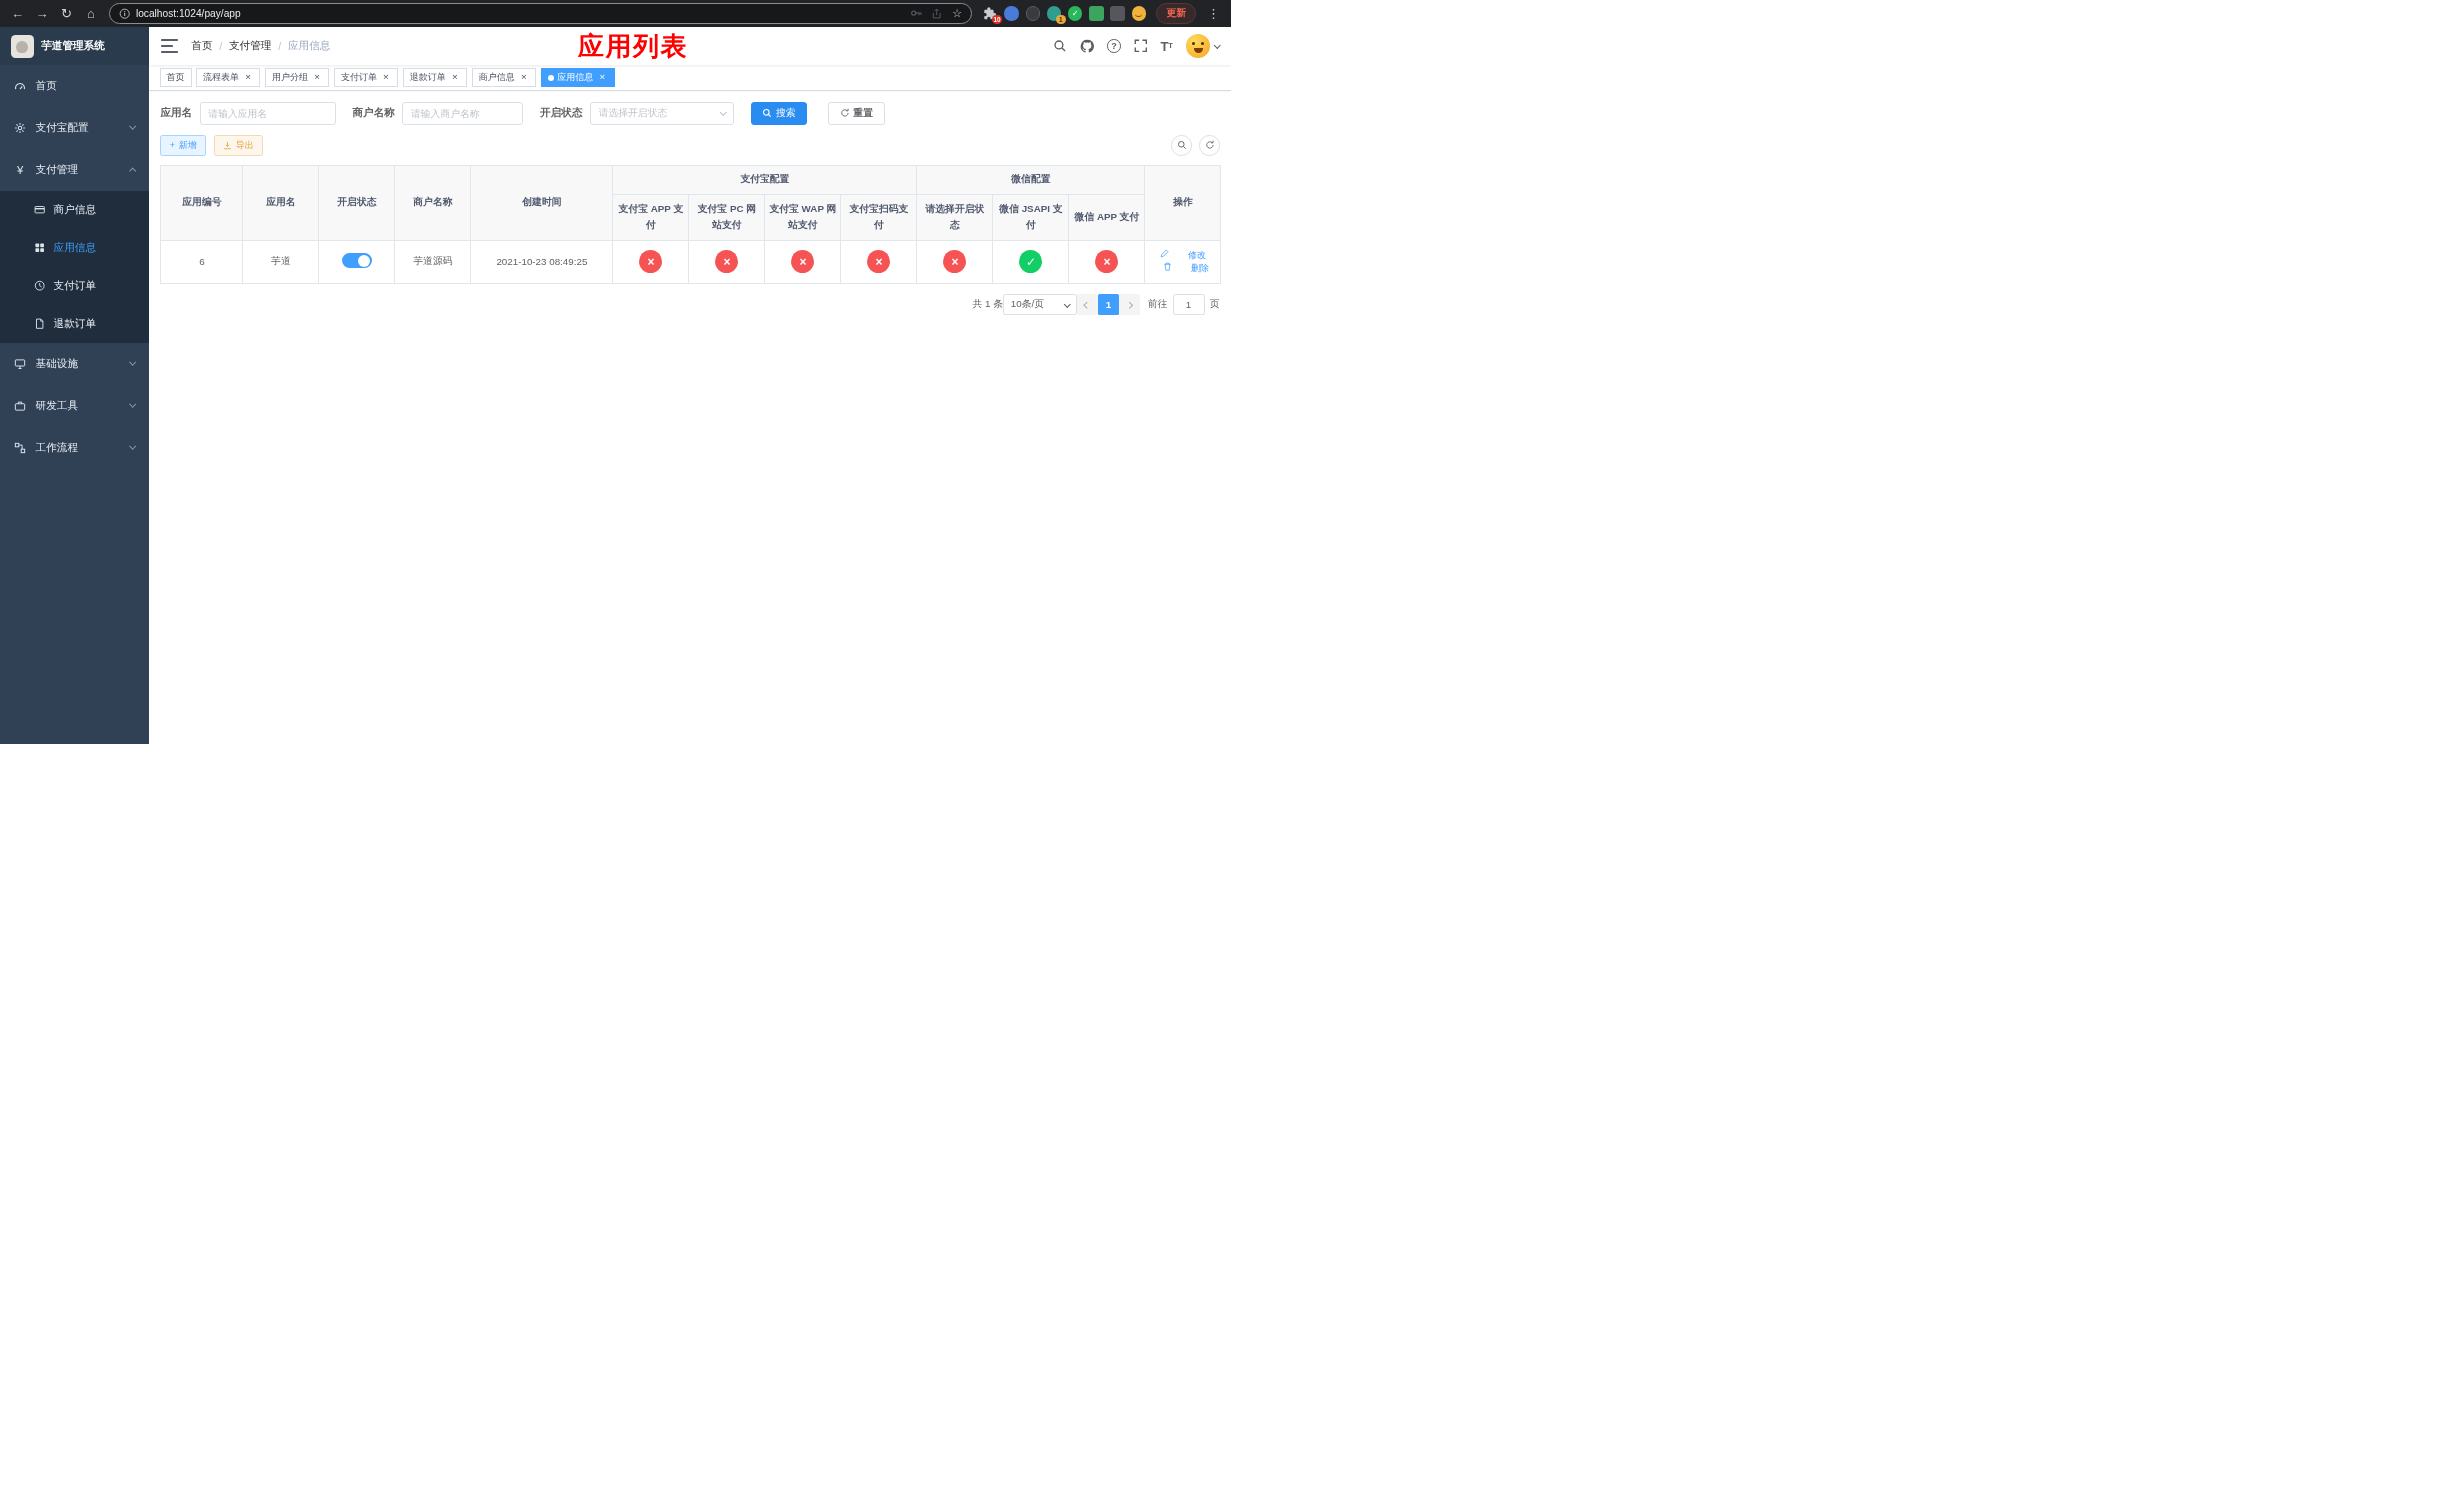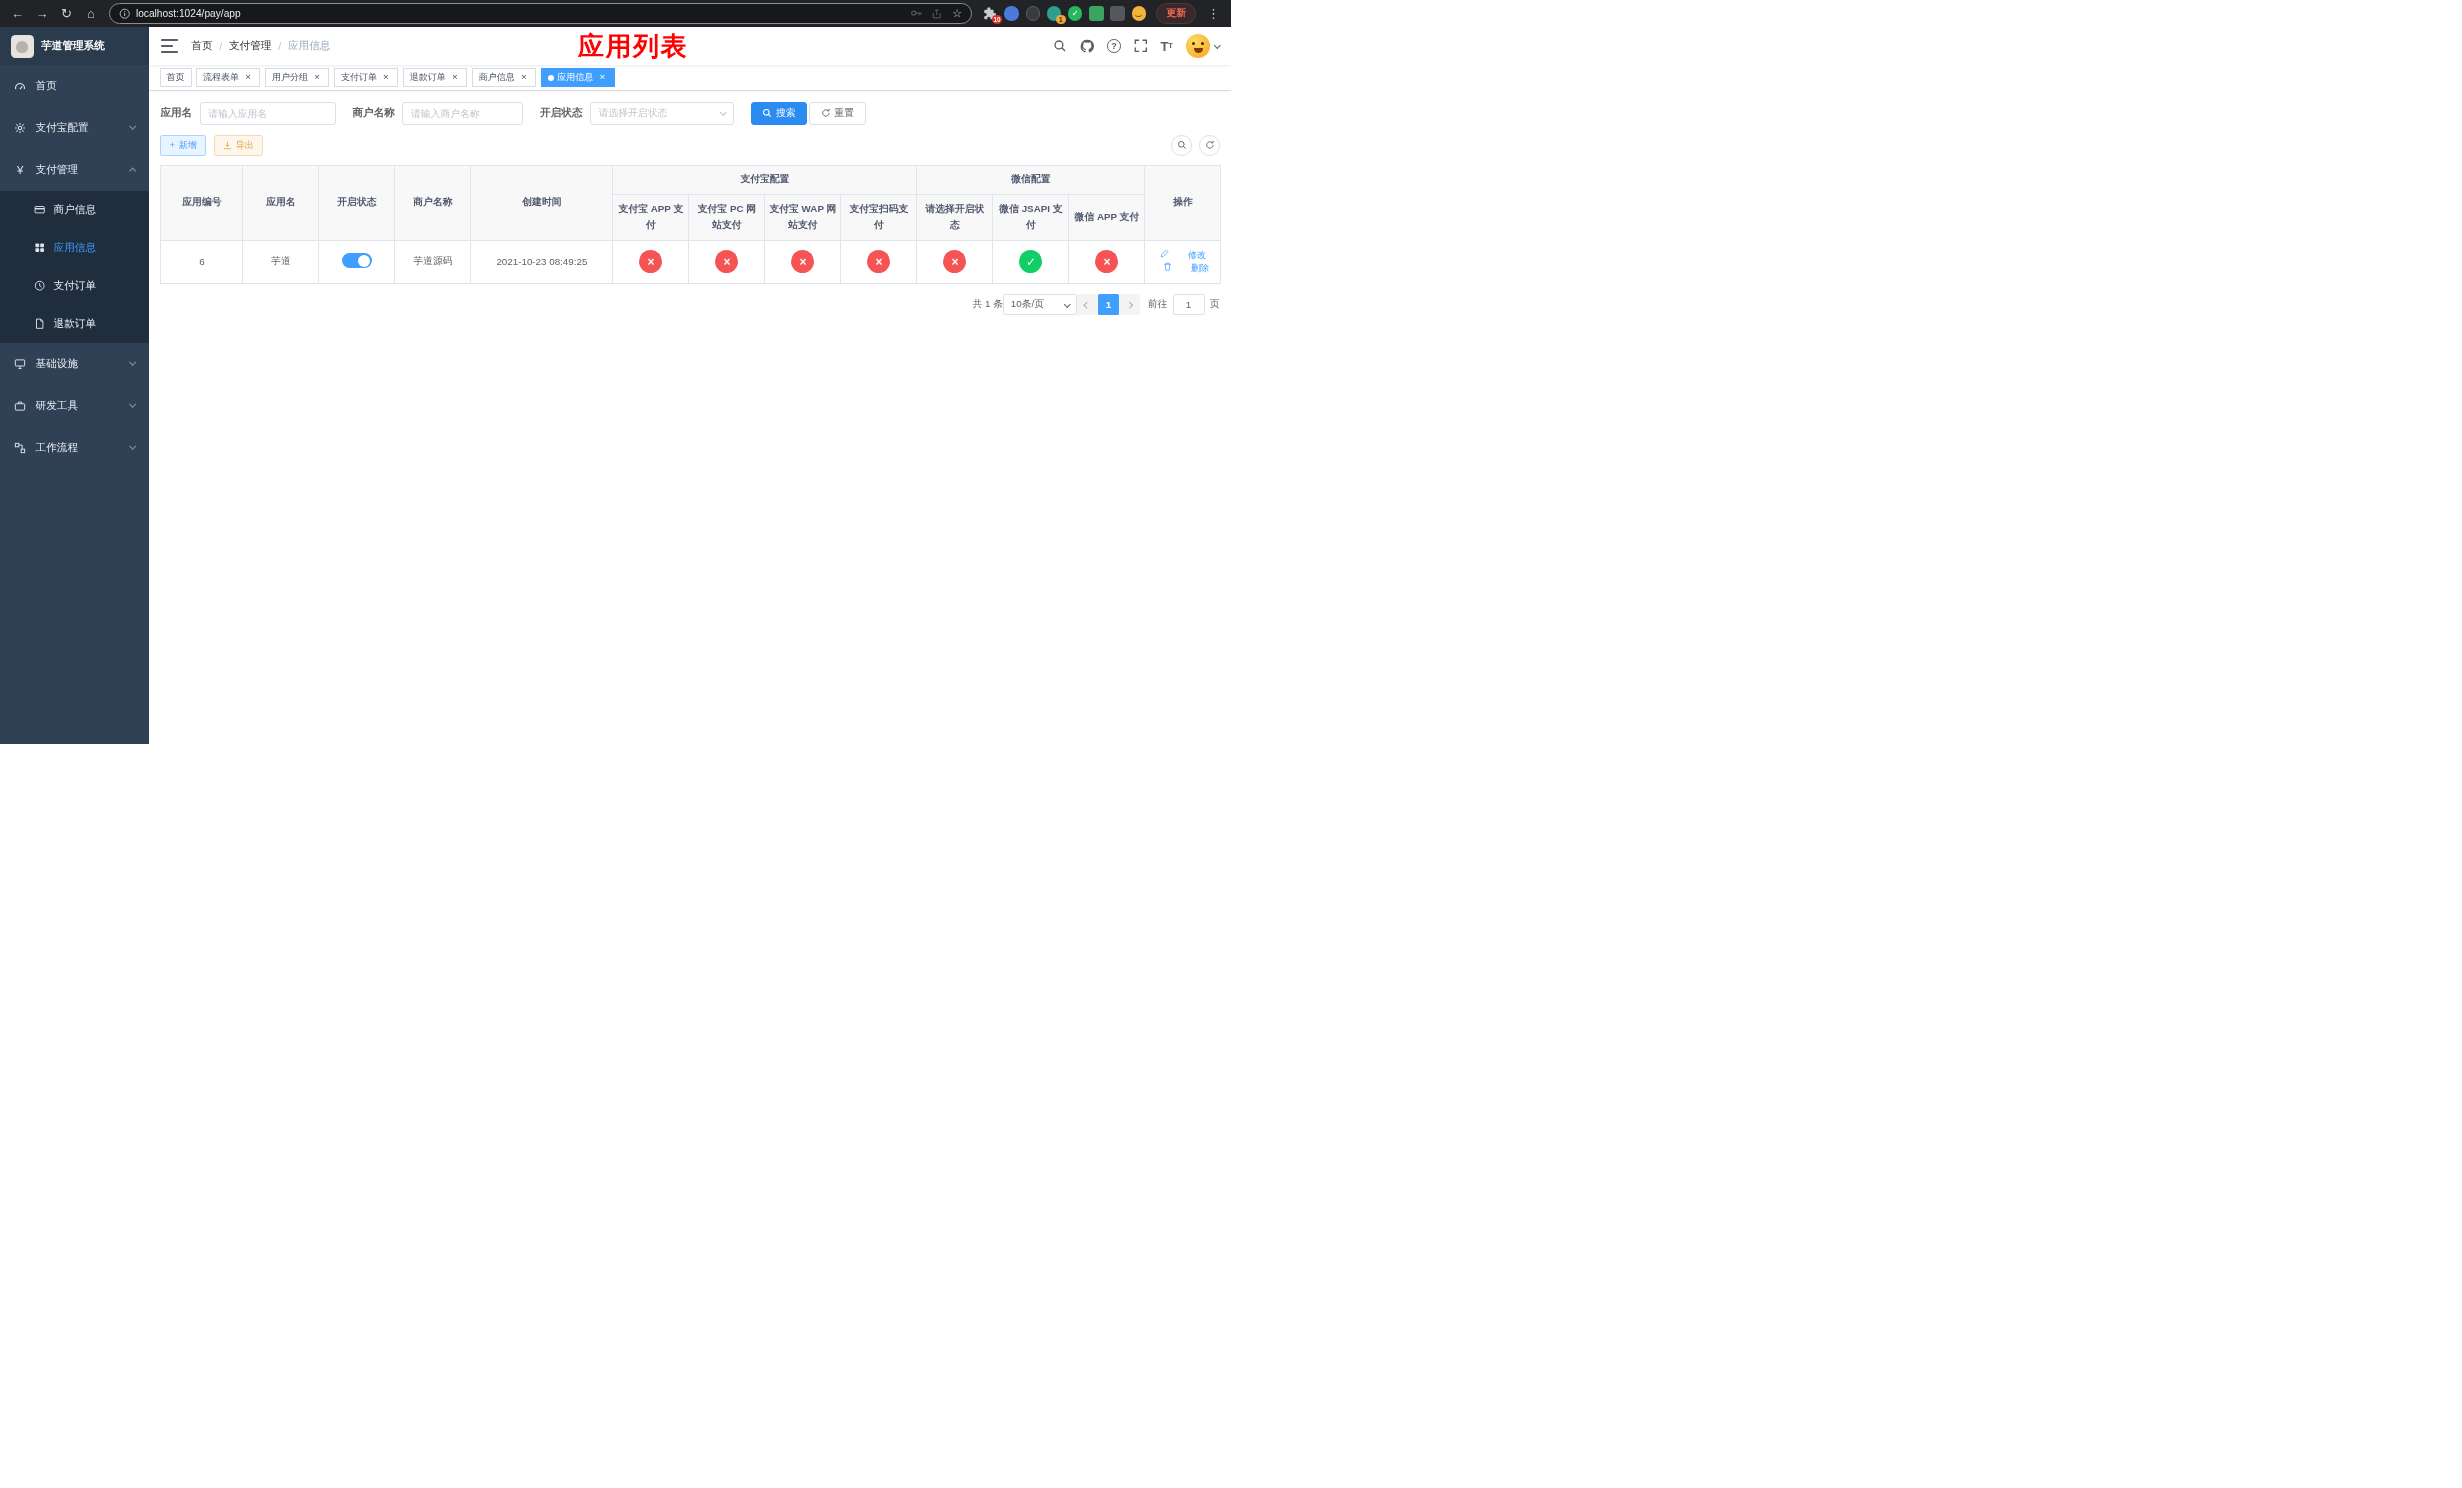--- a/index.html
+++ b/index.html
@@ -94,21 +94,21 @@
   .f-input { height:23px; border:0.8px solid #dcdfe6; border-radius:3px; padding:0 7.6px; font-size:9.8px; color:#606266;
     font-family:inherit; outline:none; }
   .f-input::placeholder { color:#bfc4cc; }
   .w-app { width:136px; } .w-mer { width:121px; }
   .f-select { width:144px; height:23px; border:0.8px solid #dcdfe6; border-radius:3px; padding:0 7.6px; font-size:9.8px;
     color:#bfc4cc; display:flex; align-items:center; justify-content:space-between; cursor:pointer; background:#fff; }
   .btn { display:inline-flex; align-items:center; gap:3.8px; height:23px; padding:0 10.6px; border-radius:3px;
     font-size:9.8px; cursor:pointer; border:0.8px solid transparent; font-family:inherit; white-space:nowrap; }
   .btn-primary { background:#2a8cf0; border-color:#2a8cf0; color:#fff; }
   .btn-default { background:#fff; border-color:#dcdfe6; color:#606266; }
-  .btn-reset { margin-left:2px; }
+  .btn-reset { margin-left:21px;font-weight:bold; }
 
   .toolbar-row { margin-top:10.6px; display:flex; align-items:center; }
   .btn-sm { height:20.4px; padding:0 8.3px; font-size:9px; border-radius:2.3px; }
   .btn-add { background:#e8f4ff; border:0.8px solid #a9d4ff; color:#409eff; }
   .btn-export { background:#fdf6ec; border:0.8px solid #f5dab1; color:#e6a23c; margin-left:7.6px; }
   .right-tools { margin-left:auto; display:flex; align-items:center; gap:7.6px; }
   .circle-btn { width:20.4px; height:20.4px; border-radius:50%; border:0.8px solid #dcdfe6; background:#fff; color:#5f6570;
     display:flex; align-items:center; justify-content:center; cursor:pointer; }
 
   

